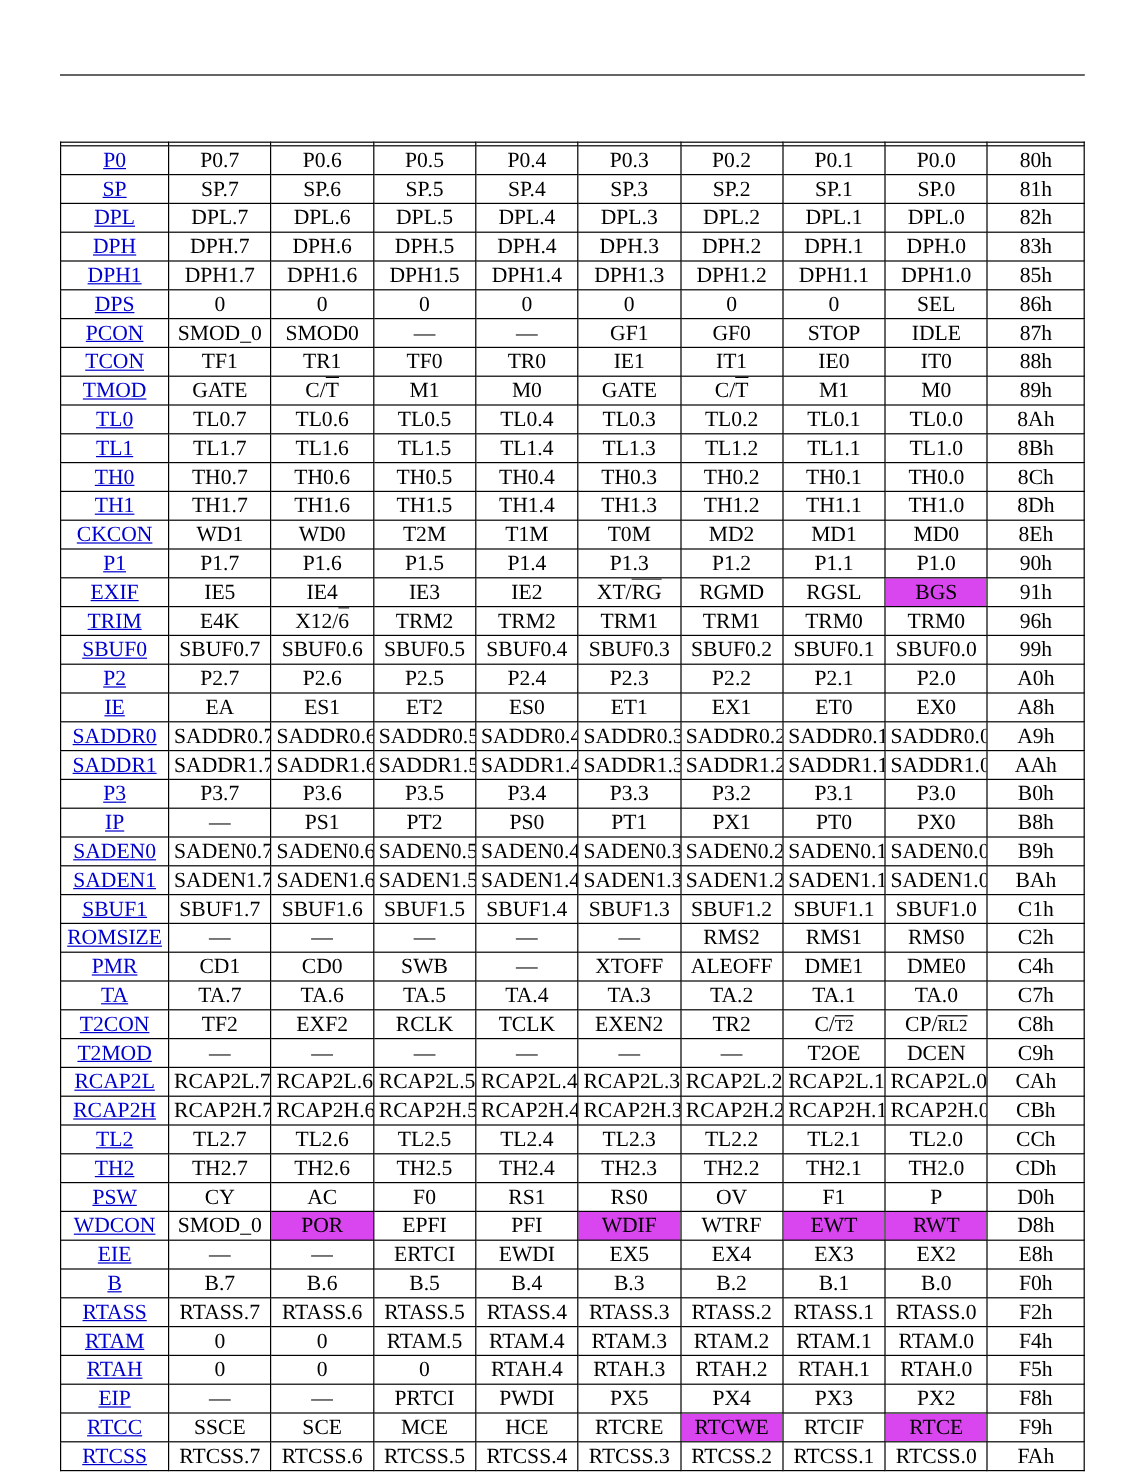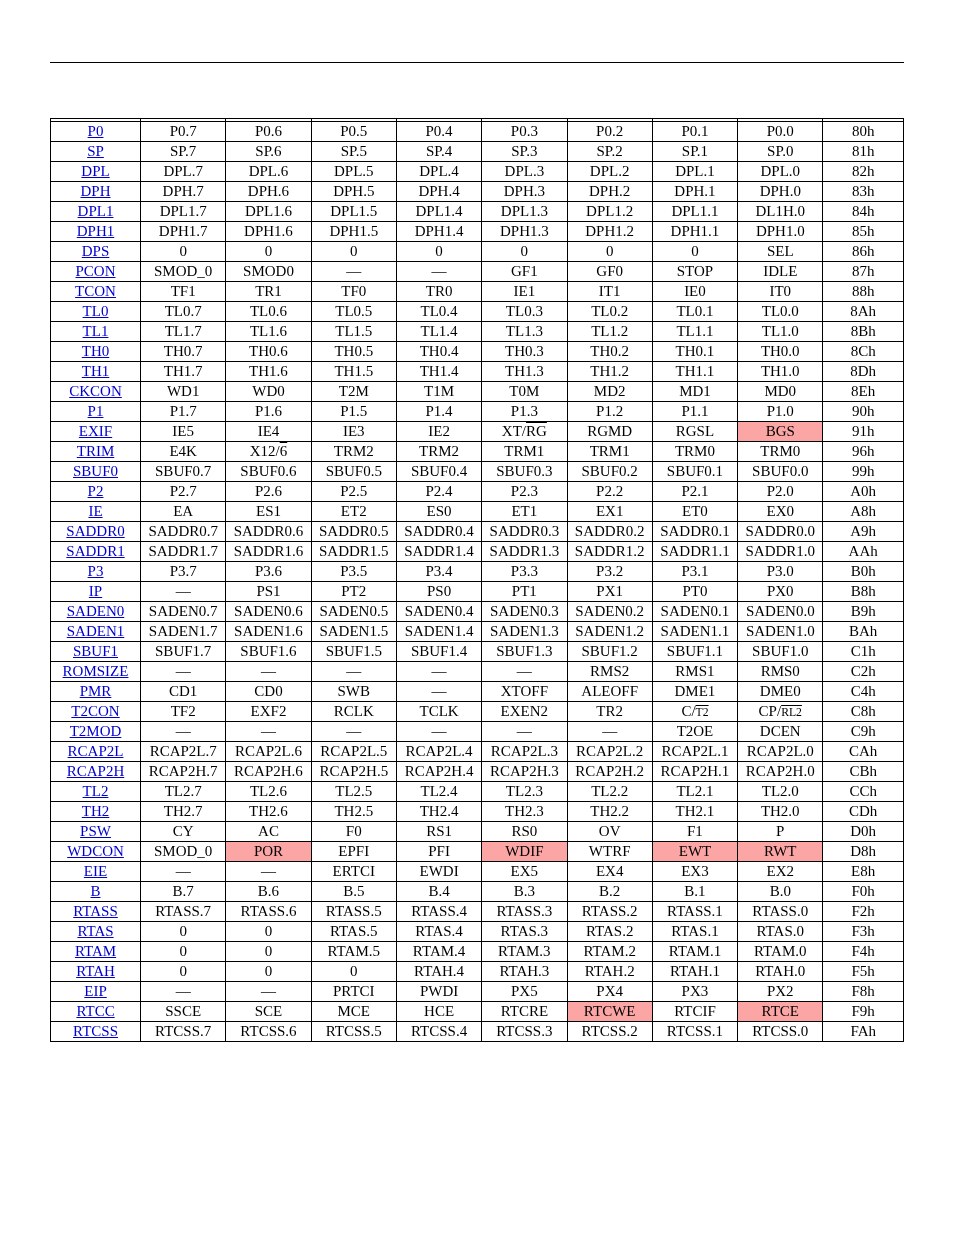--- a/index.html
+++ b/index.html
@@ -1,24 +1,24 @@
 <!DOCTYPE html>
 <html><head>
 <meta charset="utf-8">
 <style>
   html,body{margin:0;padding:0;background:#fff;font-family:"Times New Roman",Times,serif;color:#000}
   .page{width:954px;min-height:1235px;box-sizing:border-box;padding:22px 50px 40px 50px}
   .hr{border-top:1px solid #000;margin:40px 0 55px 0}
-  table{border-collapse:collapse;width:100%;table-layout:fixed;font-size:15px}
+  table{border-collapse:collapse;width:100%;table-layout:fixed;font-size:18px}
   th,td{border:1px solid #000;padding:1px 4px;text-align:center;white-space:nowrap;overflow:hidden}
   col.c-name{width:9.5%}
   col.c-bit{width:9%}
   col.c-addr{width:8.5%}
   .link{color:#0000cd;text-decoration:underline}
-  .shade{background:#fca5a5}
+  .shade{background:#d946ef}
   
   .ov{text-decoration:overline}
   .sml{font-size:0.78em}
 </style>
 </head>
 <body>
 <div class="page">
   <div class="hr"></div>
 
   <table>
@@ -91,32 +91,20 @@
           <td>DPH.6</td>
           <td>DPH.5</td>
           <td>DPH.4</td>
           <td>DPH.3</td>
           <td>DPH.2</td>
           <td>DPH.1</td>
           <td>DPH.0</td>
           <td>83h</td>
         </tr>
         <tr>
-          <td><span class="link">DPL1</span></td>
-          <td>DPL1.7</td>
-          <td>DPL1.6</td>
-          <td>DPL1.5</td>
-          <td>DPL1.4</td>
-          <td>DPL1.3</td>
-          <td>DPL1.2</td>
-          <td>DPL1.1</td>
-          <td>DL1H.0</td>
-          <td>84h</td>
-        </tr>
-        <tr>
           <td><span class="link">DPH1</span></td>
           <td>DPH1.7</td>
           <td>DPH1.6</td>
           <td>DPH1.5</td>
           <td>DPH1.4</td>
           <td>DPH1.3</td>
           <td>DPH1.2</td>
           <td>DPH1.1</td>
           <td>DPH1.0</td>
           <td>85h</td>
@@ -151,20 +139,32 @@
           <td>TR1</td>
           <td>TF0</td>
           <td>TR0</td>
           <td>IE1</td>
           <td>IT1</td>
           <td>IE0</td>
           <td>IT0</td>
           <td>88h</td>
         </tr>
         <tr>
+          <td><span class="link">TMOD</span></td>
+          <td>GATE</td>
+          <td>C/<span class="ov">T</span></td>
+          <td>M1</td>
+          <td>M0</td>
+          <td>GATE</td>
+          <td>C/<span class="ov">T</span></td>
+          <td>M1</td>
+          <td>M0</td>
+          <td>89h</td>
+        </tr>
+        <tr>
           <td><span class="link">TL0</span></td>
           <td>TL0.7</td>
           <td>TL0.6</td>
           <td>TL0.5</td>
           <td>TL0.4</td>
           <td>TL0.3</td>
           <td>TL0.2</td>
           <td>TL0.1</td>
           <td>TL0.0</td>
           <td>8Ah</td>
@@ -391,20 +391,32 @@
           <td>CD0</td>
           <td>SWB</td>
           <td>—</td>
           <td>XTOFF</td>
           <td>ALEOFF</td>
           <td>DME1</td>
           <td>DME0</td>
           <td>C4h</td>
         </tr>
         <tr>
+          <td><span class="link">TA</span></td>
+          <td>TA.7</td>
+          <td>TA.6</td>
+          <td>TA.5</td>
+          <td>TA.4</td>
+          <td>TA.3</td>
+          <td>TA.2</td>
+          <td>TA.1</td>
+          <td>TA.0</td>
+          <td>C7h</td>
+        </tr>
+        <tr>
           <td><span class="link">T2CON</span></td>
           <td>TF2</td>
           <td>EXF2</td>
           <td>RCLK</td>
           <td>TCLK</td>
           <td>EXEN2</td>
           <td>TR2</td>
           <td>C/<span class="sml ov">T2</span></td>
           <td>CP/<span class="sml ov">RL2</span></td>
           <td>C8h</td>
@@ -523,32 +535,20 @@
           <td>RTASS.6</td>
           <td>RTASS.5</td>
           <td>RTASS.4</td>
           <td>RTASS.3</td>
           <td>RTASS.2</td>
           <td>RTASS.1</td>
           <td>RTASS.0</td>
           <td>F2h</td>
         </tr>
         <tr>
-          <td><span class="link">RTAS</span></td>
-          <td>0</td>
-          <td>0</td>
-          <td>RTAS.5</td>
-          <td>RTAS.4</td>
-          <td>RTAS.3</td>
-          <td>RTAS.2</td>
-          <td>RTAS.1</td>
-          <td>RTAS.0</td>
-          <td>F3h</td>
-        </tr>
-        <tr>
           <td><span class="link">RTAM</span></td>
           <td>0</td>
           <td>0</td>
           <td>RTAM.5</td>
           <td>RTAM.4</td>
           <td>RTAM.3</td>
           <td>RTAM.2</td>
           <td>RTAM.1</td>
           <td>RTAM.0</td>
           <td>F4h</td>

